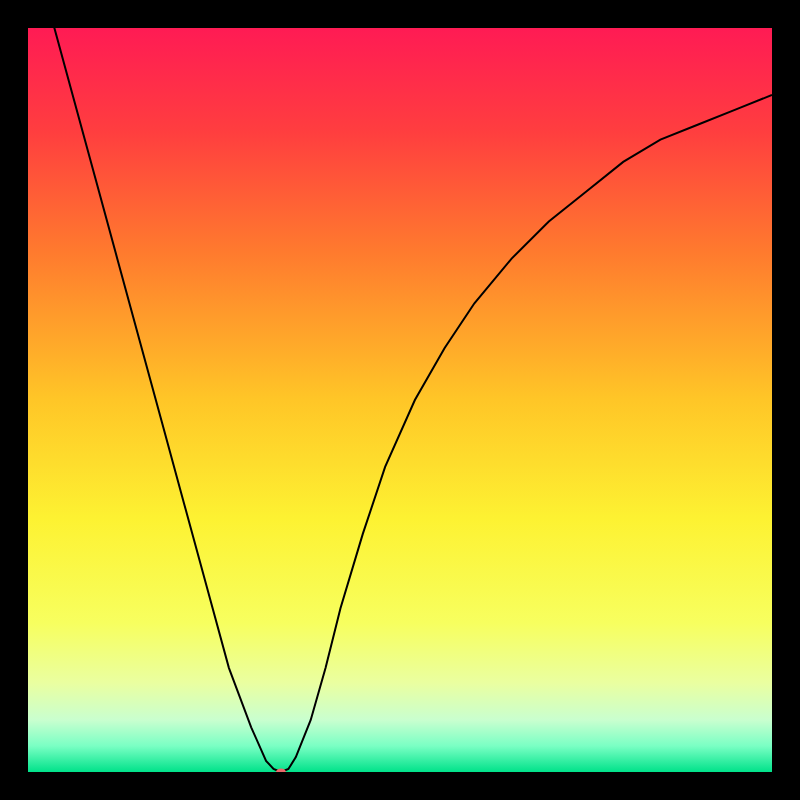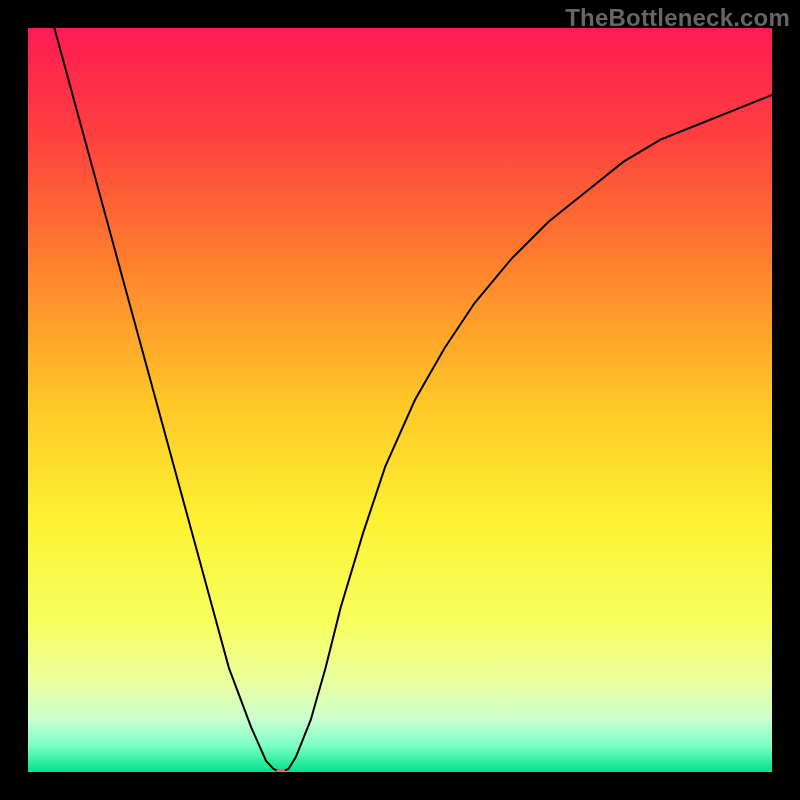--- a/index.html
+++ b/index.html
@@ -56,14 +56,13 @@
             <stop offset="93%" stop-color="#c9ffcf"></stop>
             <stop offset="96.5%" stop-color="#7affc4"></stop>
             <stop offset="100%" stop-color="#00e28a"></stop>
           </linearGradient>
       </defs>
       <rect x="0" y="0" width="744" height="744" fill="url(#bg-grad)"></rect>
       <path id="curve-path" fill="none" stroke="#000000" stroke-width="2" d="M0.00 -96.72 L22.32 -14.88 L44.64 66.96 L66.96 148.80 L89.28 230.64 L111.60 312.48 L133.92 394.32 L156.24 476.16 L178.56 558.00 L200.88 639.84 L223.20 699.36 L238.08 732.84 L245.52 741.02 L252.96 744.00 L260.40 741.02 L267.84 729.12 L282.72 691.92 L297.60 639.84 L312.48 580.32 L334.80 505.92 L357.12 438.96 L386.88 372.00 L416.64 319.92 L446.40 275.28 L483.60 230.64 L520.80 193.44 L558.00 163.68 L595.20 133.92 L632.40 111.60 L669.60 96.72 L706.80 81.84 L744.00 66.96"></path>
       <ellipse id="min-marker" fill="#e96a6a" cx="252.96" cy="744" rx="5" ry="3.5"></ellipse>
     </svg>
   </div>
-  <div class="watermark">TheBottleneck.com</div>
 </div>
 
 </body></html>

